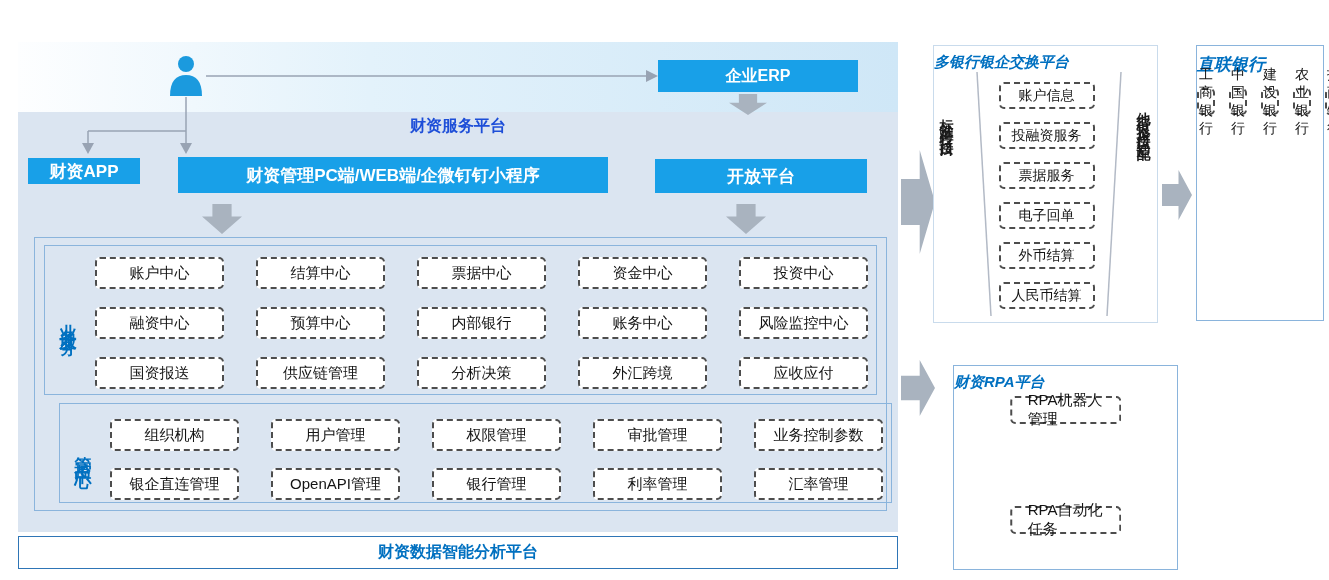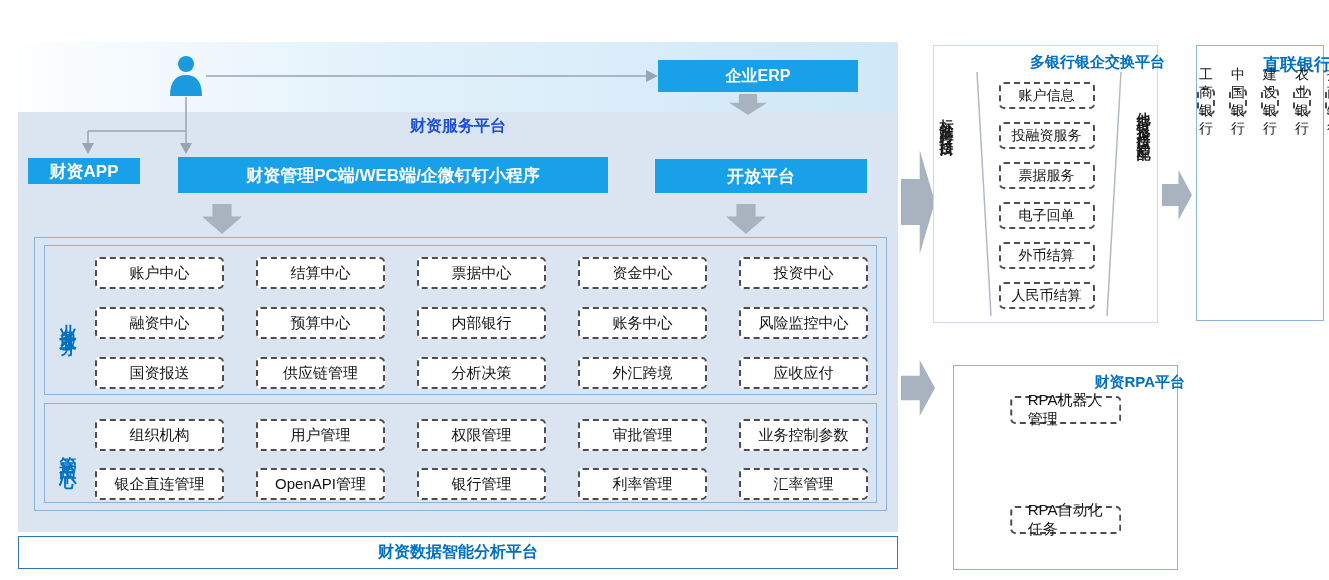--- a/index.html
+++ b/index.html
@@ -30,42 +30,42 @@
   .arr-left-group { left:202px; top:204px; width:40px; height:30px; }
   .arr-open-group { left:726px; top:204px; width:40px; height:30px; }
   .arr-to-exchange { left:901px; top:150px; width:34px; height:104px; }
   .arr-to-rpa      { left:901px; top:360px; width:34px; height:56px; }
   .arr-to-banks    { left:1162px; top:170px; width:30px; height:50px; }
 
   
   .outer-box { position:absolute; left:34px; top:237px; width:853px; height:274px; border:1px solid #8ab4dc; }
   .section { position:absolute; border:1px solid #8ab4dc; display:flex;text-align:center; }
   .sec-business { left:44px; top:245px; width:833px; height:150px; }
-  .sec-control  { left:44px; top:403px; width:833px; height:100px; }
+  .sec-control  { left:59px; top:403px; width:833px; height:100px; }
   .v-label { width:46px; display:flex; align-items:center; justify-content:center;
     writing-mode:vertical-rl; text-orientation:upright; color:#0070c0; font-weight:bold;
     font-size:17px; letter-spacing:5px; }
   .grid5 { flex:1; display:grid; grid-template-columns:repeat(5,1fr); }
   .grid-business { padding:11px 8px 7px 4px; gap:18px 32px; }
   .grid-control  { padding:15px 8px 5px 4px; gap:17px 32px; }
 
   .dash-box { background:#fff; border:2px dashed #4d4d4d; border-radius:5px; color:#141414;
     font-size:15px; display:flex; align-items:center; justify-content:center; height:32px; }
 
   .analysis-bar { position:absolute; left:18px; top:536px; width:880px; height:33px; background:#fff;
     border:1px solid #2e75b6; color:#0070c0; font-weight:bold; font-size:16px;
     display:flex; align-items:center; justify-content:center; }
 
   
   .panel { position:absolute; background:#fff; border:1px solid #8ab4dc; }
   .panel-exchange { left:933px; top:45px; width:225px; height:278px; border-color:#c9dbec; }
   .panel-banks    { left:1196px; top:45px; width:128px; height:276px; }
   .panel-rpa      { left:933px; top:365px; width:225px; height:205px;margin-left:20px; }
-  .panel-title { position:absolute; left:8px; top:7px; width:100%; text-align:right;
-    color:#0070c0; font-weight:bold; }
+  .panel-title { position:absolute; left:0; top:7px; width:100%; text-align:left;
+    color:#0070c0; font-weight:bold;font-style:italic; }
   .t15 { font-size:15px; } .t17 { font-size:17px; }
 
   .v-strip { position:absolute; writing-mode:vertical-rl; text-orientation:upright;
     color:#1a1a1a; font-size:14px; font-weight:600; letter-spacing:5px; }
   .strip-left  { left:4px; top:62px; }
   .strip-right { right:4px; top:55px; }
 
   .exchange-items { position:absolute; left:56px; top:36px; width:113px;
     display:flex; flex-direction:column; gap:13px; align-items:center; }
   .exchange-items .dash-box { height:27px; font-size:14px; padding:0 10px; width:auto; min-width:96px; }

